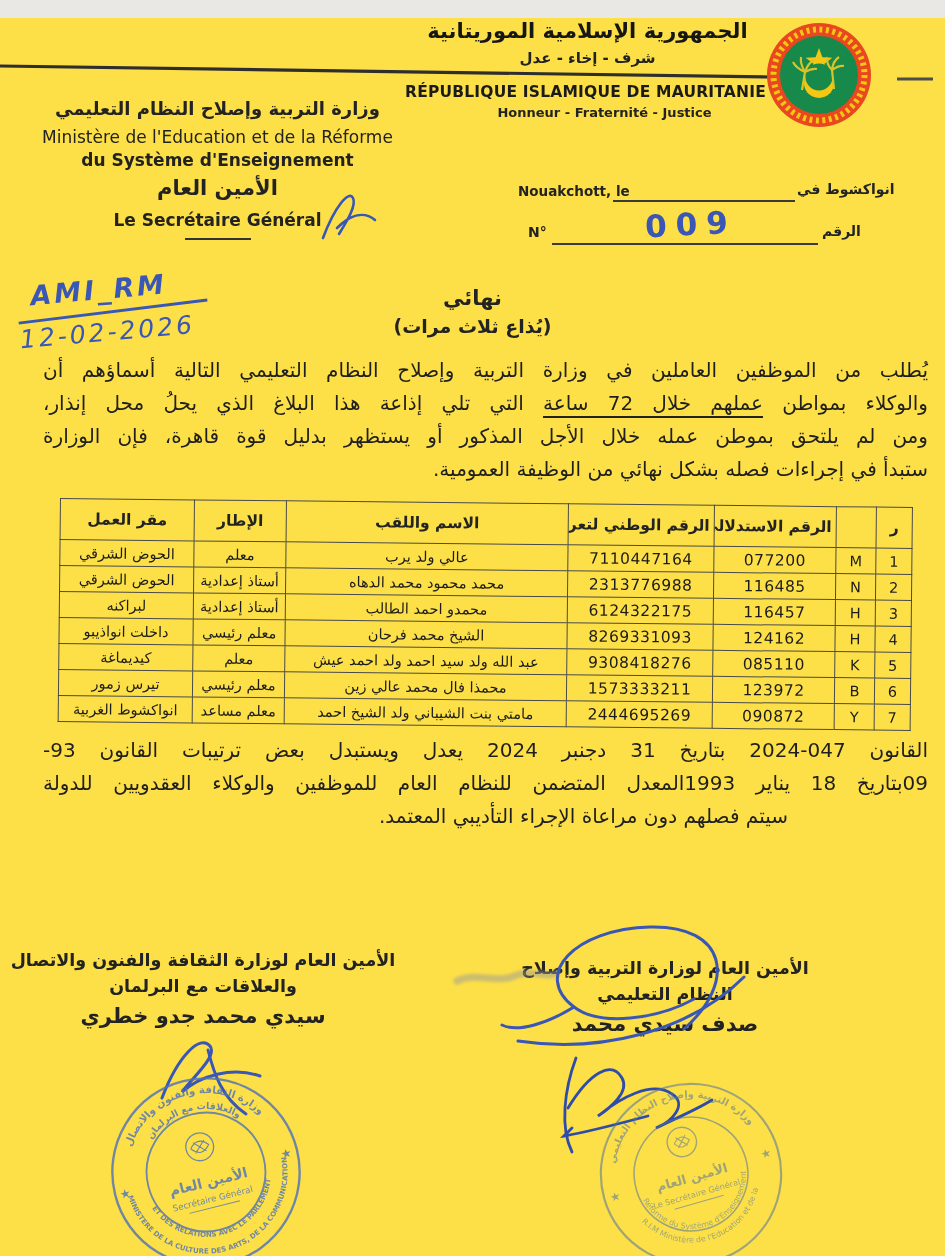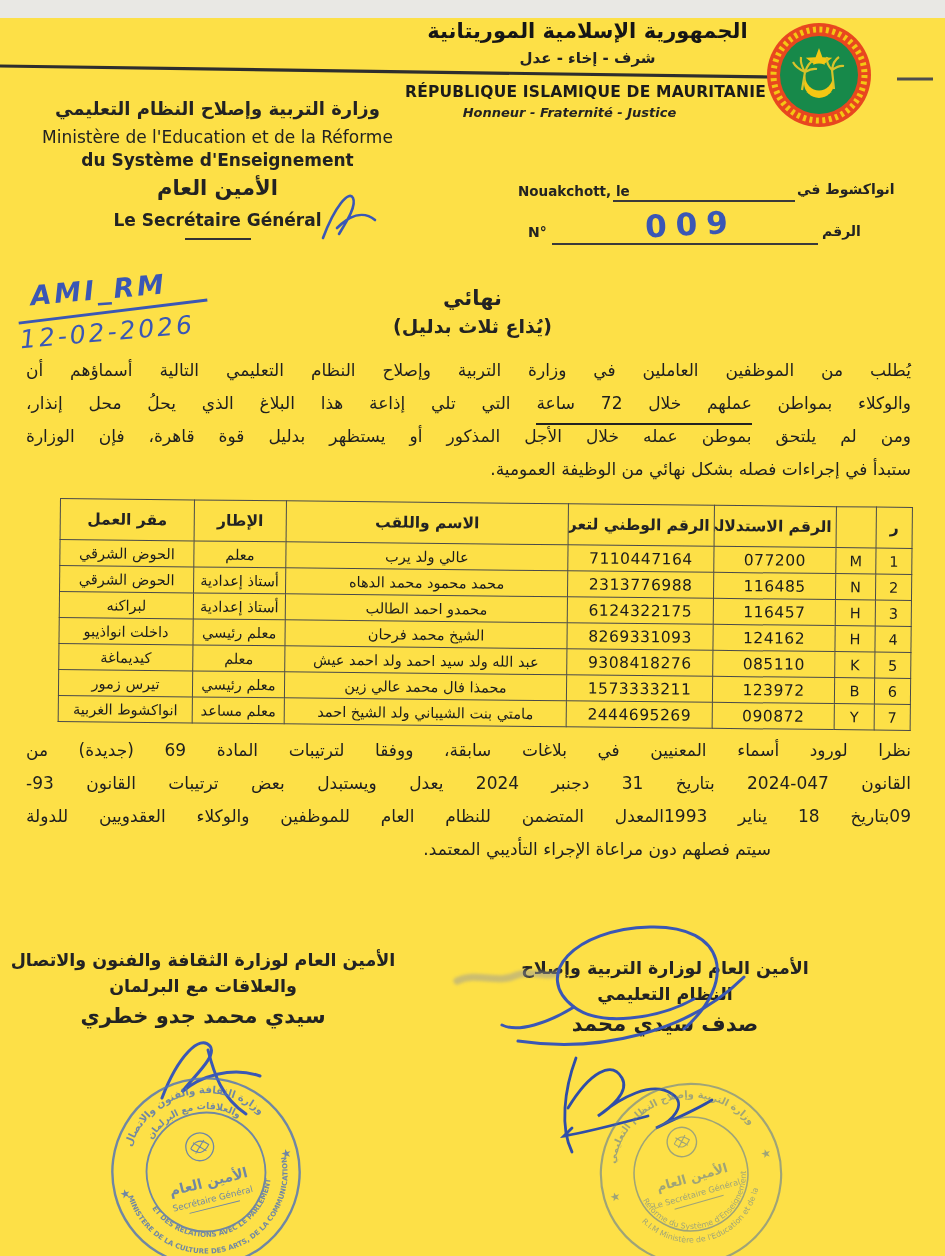--- a/index.html
+++ b/index.html
@@ -5,21 +5,21 @@
   html,body{margin:0;padding:0;}
   body{background:#e9e8e4;font-family:"DejaVu Sans",sans-serif;}
   #page{position:relative;width:945px;height:1256px;margin:18px auto;background:#fde047;overflow:hidden;color:#232323;}
   .abs{position:absolute;}
   .ctr{text-align:center;}
   .ar{direction:rtl;}
   
   .republic-ar{top:1px;left:400px;width:375px;font-size:21px;font-weight:bold;color:#161616;}
   .motto-ar{top:31px;left:400px;width:375px;font-size:15px;font-weight:bold;}
   .republic-fr{top:65px;left:393px;width:385px;font-size:15.5px;font-weight:bold;letter-spacing:.2px;color:#1b1b1b;}
-  .motto-fr{top:87px;left:377px;width:385px;font-size:13px;font-weight:bold;font-style:italic;}
+  .motto-fr{top:87px;left:412px;width:385px;font-size:13px;font-weight:bold;}
   .rule-svg{top:0;left:0;}
   .emblem{top:4px;left:766px;}
   
   .ministry{top:80px;left:15px;width:405px;}
   .ministry .m-ar{top:0;left:0;width:100%;font-size:18px;font-weight:bold;}
   .ministry .m-fr1{top:29px;left:0;width:100%;font-size:17px;font-weight:normal;color:#222;}
   .ministry .m-fr2{top:52px;left:0;width:100%;font-size:17px;font-weight:bold;color:#222;}
   .ministry .sg-ar{top:78px;left:0;width:100%;font-size:21px;font-weight:bold;}
   .ministry .sg-fr{top:112px;left:0;width:100%;font-size:17px;font-weight:bold;}
   .ministry .sg-line{top:140px;left:170px;width:66px;height:2px;background:#333;}
@@ -35,26 +35,26 @@
   .num-ar{top:205px;left:822px;font-size:14px;font-weight:bold;}
   
   .ref{top:252px;left:18px;width:260px;transform:rotate(-5deg);color:#3a57b5;}
   .ref .ref-code{top:0;left:14px;font-size:27px;font-weight:bold;font-style:italic;letter-spacing:3px;}
   .ref .ref-underline{top:37px;left:0;width:190px;height:2.5px;background:#3a57b5;transform:rotate(-2deg);}
   .ref .ref-date{top:44px;left:0;font-size:25px;font-style:italic;letter-spacing:3px;}
   
   .n-title{top:268px;left:0;width:945px;font-size:21px;font-weight:bold;}
   .n-sub{top:297px;left:0;width:945px;font-size:19px;font-weight:bold;}
   
-  .para{left:26px;width:885px;font-size:17px;line-height:33px;color:#1f1f1f;}
+  .para{left:43px;width:885px;font-size:20px;line-height:33px;color:#1f1f1f;}
   .para1{top:336px;}
   .para2{top:716px;}
   .pline{direction:rtl;text-align:justify;text-align-last:justify;}
   .pline.last{text-align:right;text-align-last:right;}
-  .u{border-bottom:2px solid #222;padding-bottom:10px;}
+  .u{border-bottom:2px solid #222;padding-bottom:1px;}
   .indent-last{margin-right:140px;}
   
   .staff-table{top:480px;left:60px;transform:rotate(.6deg);transform-origin:0 0;}
   table{border-collapse:collapse;direction:rtl;width:852px;table-layout:fixed;}
   th,td{border:1.4px solid #4a4a4a;padding:0 4px;overflow:hidden;white-space:nowrap;}
   th{height:40px;font-size:15.5px;font-weight:bold;text-align:center;}
   td{height:25px;font-size:14.5px;text-align:center;color:#1c1c1c;}
   td.num{font-size:15.5px;letter-spacing:.5px;}
   
   .sigblk{text-align:center;}
@@ -119,21 +119,21 @@
   <div class="abs num-value">009</div>
   <div class="abs ar num-ar">الرقم</div>
 
   <div class="abs ref" style="height:80px;">
     <div class="abs ref-code">AMI_RM</div>
     <div class="abs ref-underline"></div>
     <div class="abs ref-date">12-02-2026</div>
   </div>
 
   <div class="abs ctr ar n-title">نهائي</div>
-  <div class="abs ctr ar n-sub">(يُذاع ثلاث بدليل)</div>
+  <div class="abs ctr ar n-sub">(يُذاع ثلاث مرات)</div>
 
   <div class="abs para para1">
     <div class="pline">يُطلب من الموظفين العاملين في وزارة التربية وإصلاح النظام التعليمي التالية أسماؤهم أن</div>
     <div class="pline"><span>والوكلاء بمواطن </span><span class="u">عملهم خلال 72 ساعة</span><span> التي تلي إذاعة هذا البلاغ الذي يحلُ محل إنذار،</span></div>
     <div class="pline">ومن لم يلتحق بموطن عمله خلال الأجل المذكور أو يستظهر بدليل قوة قاهرة، فإن الوزارة</div>
     <div class="pline last">ستبدأ في إجراءات فصله بشكل نهائي من الوظيفة العمومية.</div>
   </div>
 
   <div class="abs staff-table">
     <table>
@@ -219,21 +219,20 @@
             <td class="num">2444695269</td>
             <td>مامتي بنت الشيباني ولد الشيخ احمد</td>
             <td>معلم مساعد</td>
             <td>انواكشوط الغربية</td>
           </tr>
       </tbody>
     </table>
   </div>
 
   <div class="abs para para2">
-    <div class="pline">نظرا لورود أسماء المعنيين في بلاغات سابقة، ووفقا لترتيبات المادة 69 (جديدة) من</div>
     <div class="pline">القانون 047-2024 بتاريخ 31 دجنبر 2024 يعدل ويستبدل بعض ترتيبات القانون 93-</div>
     <div class="pline">09بتاريخ 18 يناير 1993المعدل المتضمن للنظام العام للموظفين والوكلاء العقدويين للدولة</div>
     <div class="pline last indent-last">سيتم فصلهم دون مراعاة الإجراء التأديبي المعتمد.</div>
   </div>
 
   <div class="abs sigblk sig-left">
     <div class="sig-t1">الأمين العام لوزارة الثقافة والفنون والاتصال</div>
     <div class="sig-t2">والعلاقات مع البرلمان</div>
     <div class="sig-name">سيدي محمد جدو خطري</div>
   </div>

